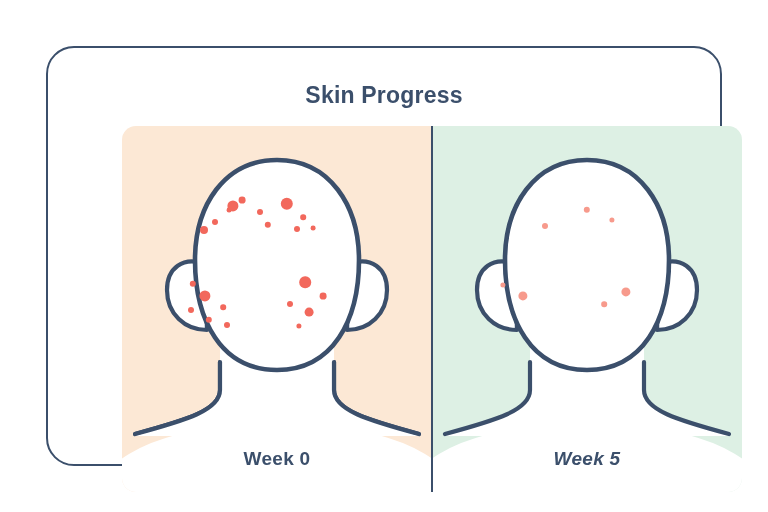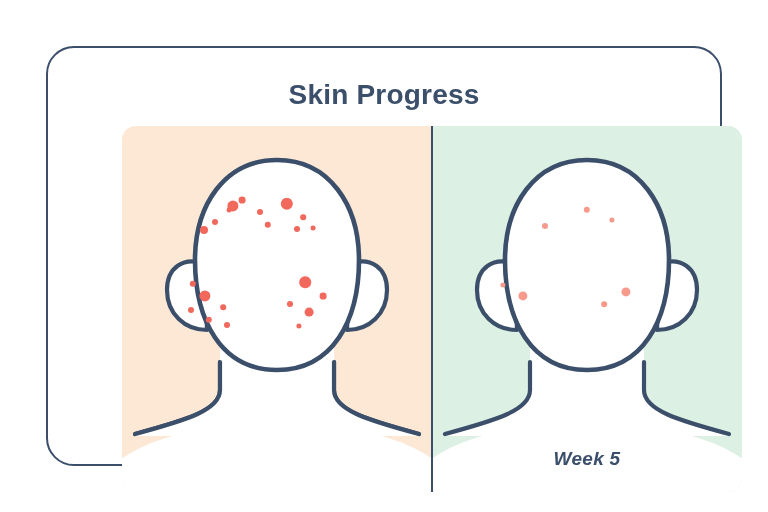--- a/index.html
+++ b/index.html
@@ -42,21 +42,21 @@
     height: 34px;
     display: flex;
     align-items: center;
     justify-content: center;
     pointer-events: none;
   }
   .title-text {
     background: #ffffff;
     padding: 0 18px;
     color: #3b4f6b;
-    font-size: 28px;
+    font-size: 23px;
     font-weight: bold;
     letter-spacing: 0.2px;
     line-height: 34px;
     white-space: nowrap;
   }
 
   
   .panels {
     position: absolute;
     left: 74px;
@@ -184,20 +184,21 @@
               <div class="spot" style="left: 62px; top: 176px; width: 6.4px; height: 6.4px; background: rgb(242, 104, 92);"></div>
               <div class="spot" style="left: 76px; top: 163px; width: 5.6px; height: 5.6px; background: rgb(242, 104, 92);"></div>
               <div class="spot" style="left: 80px; top: 181px; width: 6px; height: 6px; background: rgb(242, 104, 92);"></div>
               <div class="spot" style="left: 158px; top: 138px; width: 11.6px; height: 11.6px; background: rgb(242, 104, 92);"></div>
               <div class="spot" style="left: 176px; top: 152px; width: 6.8px; height: 6.8px; background: rgb(242, 104, 92);"></div>
               <div class="spot" style="left: 143px; top: 160px; width: 6px; height: 6px; background: rgb(242, 104, 92);"></div>
               <div class="spot" style="left: 162px; top: 168px; width: 8.8px; height: 8.8px; background: rgb(242, 104, 92);"></div>
               <div class="spot" style="left: 152px; top: 182px; width: 5.2px; height: 5.2px; background: rgb(242, 104, 92);"></div>
             </div>
         </div>
+        <div class="caption">Week 0</div>
       </div>
 
       <div class="panel panel-right" style="background: rgb(221, 240, 228); font-style: italic;">
         <div class="figure">
           <svg viewBox="0 0 260 300" xmlns="http://www.w3.org/2000/svg">
             <ellipse cx="130" cy="350" rx="178" ry="72" fill="#ffffff" stroke="none"></ellipse>
             <path d="M 73 200 L 73 246 C 73 266 40 276 -12 292
                      L 272 292 C 220 276 187 266 187 246 L 187 200 Z" fill="#ffffff" stroke="none"></path>
             <path d="M 73 218 L 73 246 C 73 266 40 276 -12 290" fill="none" stroke="#3b4f6b" stroke-width="4.2" stroke-linecap="round"></path>
             <path d="M 187 218 L 187 246 C 187 266 220 276 272 290" fill="none" stroke="#3b4f6b" stroke-width="4.2" stroke-linecap="round"></path>

